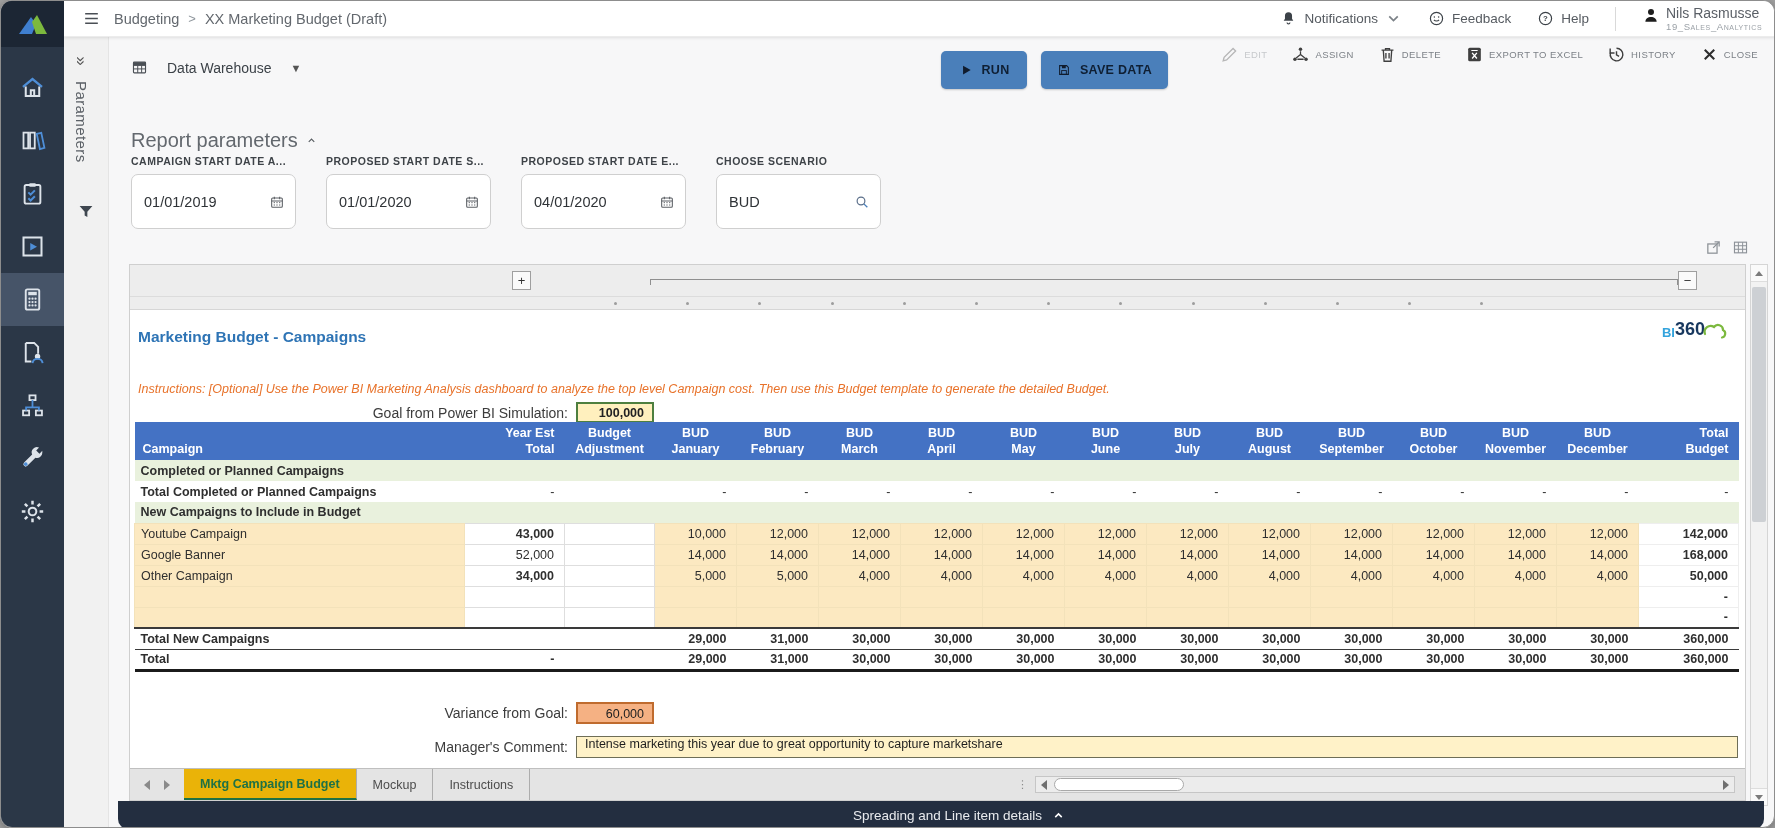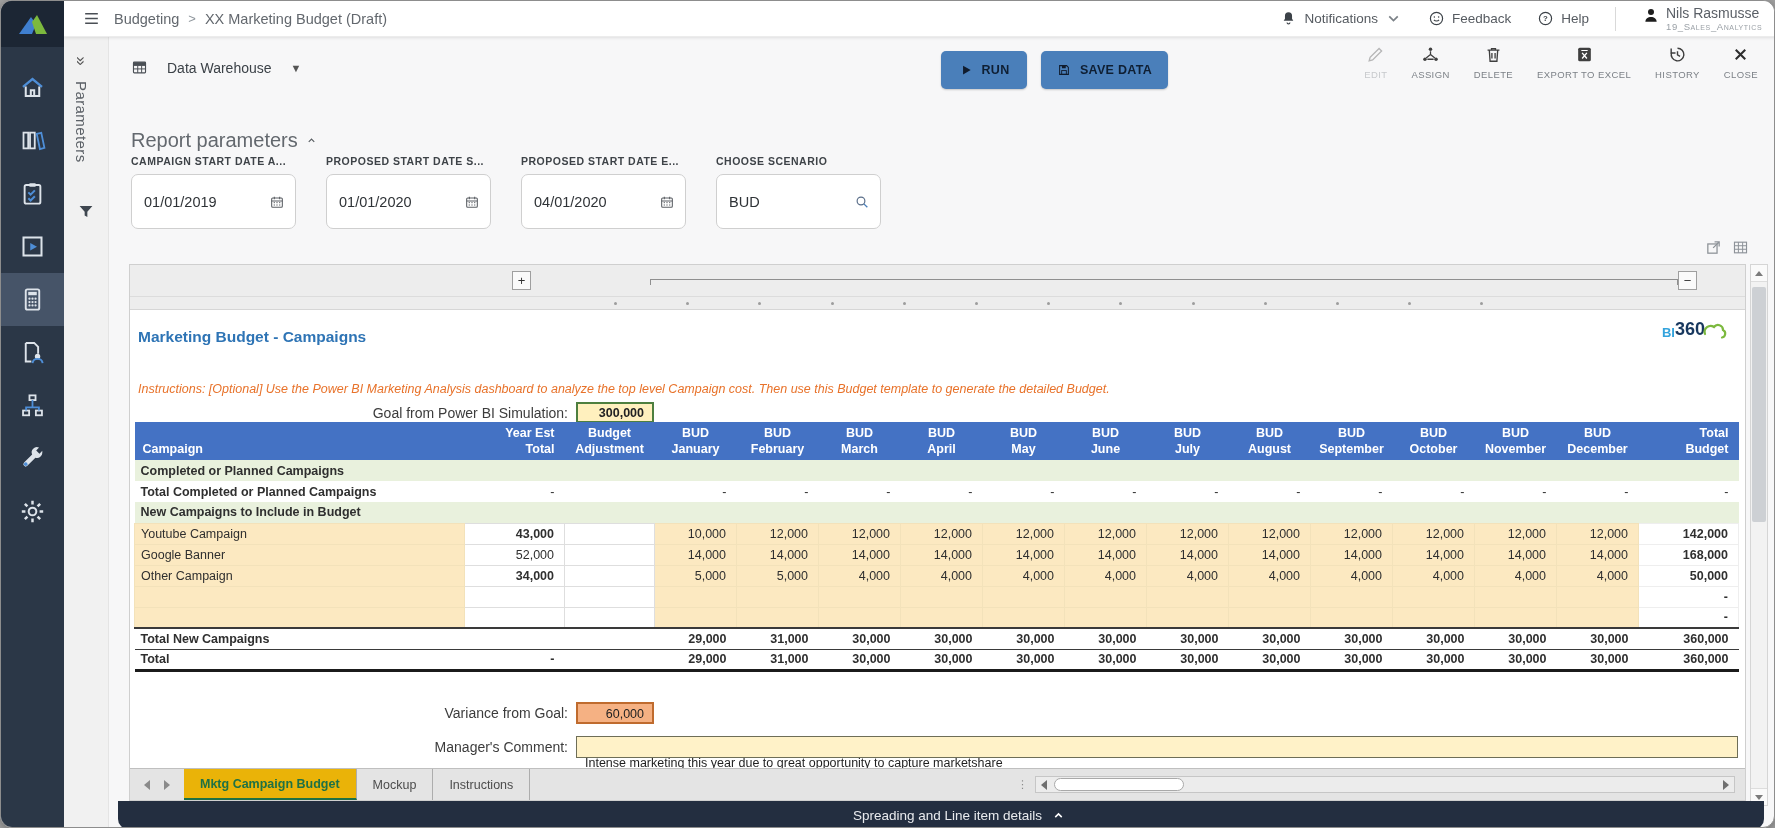--- a/index.html
+++ b/index.html
@@ -34,21 +34,21 @@
   .pstrip .funnel{position:absolute;top:166px;left:13px;cursor:pointer;}
 
   
   .content{position:absolute;left:108px;top:36px;width:1667px;height:792px;}
 
   .toolbar{position:absolute;left:0;top:0;width:100%;height:66px;}
   .dw{position:absolute;left:22px;top:22px;display:flex;align-items:center;gap:19px;font-size:14px;color:#3c4248;cursor:pointer;}
   .dw svg{width:17px;height:17px;}
   .dw .chev{font-size:11px;color:#555;}
   .actions{position:absolute;right:6px;top:8px;display:flex;align-items:flex-start;gap:0;}
-  .action{display:flex;flex-direction:column;align-items:center;gap:5px;padding:0 12px;cursor:pointer;}
+  .action{display:flex;flex-direction:row;align-items:center;gap:5px;padding:0 12px;cursor:pointer;}
   .action svg{width:19px;height:19px;}
   .action .alabel{font-size:9.5px;color:#7c8187;letter-spacing:.4px;white-space:nowrap;}
   .action.disabled{cursor:default;}
   .action.disabled svg{opacity:.35;}
   .action.disabled .alabel{color:#c7c9cc;}
 
   .rp-title{position:absolute;left:22px;top:92px;font-size:20px;color:#63686e;display:flex;align-items:center;gap:8px;cursor:pointer;}
 
   .fields{position:absolute;left:0;top:118px;width:100%;height:62px;}
   .field{position:absolute;width:165px;}
@@ -78,21 +78,21 @@
   .bi360 .bi{font-size:13px;font-weight:bold;color:#33a3dc;}
   .bi360 .n360{font-size:18px;font-weight:bold;color:#17375e;}
   .bi360 svg{width:30px;height:22px;margin-left:-6px;}
   .instructions{position:absolute;left:8px;top:72px;font-size:12.5px;font-style:italic;color:#e8722a;white-space:nowrap;}
   .goal-row{position:absolute;left:0;top:92px;height:20px;width:100%;}
   .goal-label,.var-label,.cmt-label{position:absolute;left:0;width:438px;text-align:right;font-size:14px;color:#3c3c3c;top:3px;}
   .goal-cell{position:absolute;left:446px;top:0;width:78px;height:21px;background:#fff0be;border:2px solid #4e7f3f;font-size:12.5px;font-weight:bold;color:#222;text-align:right;padding:2px 8px 0 0;}
   .var-row{position:absolute;left:0;top:392px;height:22px;width:100%;}
   .var-cell{position:absolute;left:446px;top:0;width:78px;height:22px;background:#f5b183;border:2px solid #bf6b2e;font-size:12.5px;color:#222;text-align:right;padding:3px 8px 0 0;}
   .cmt-row{position:absolute;left:0;top:426px;height:22px;width:100%;}
-  .cmt-cell{position:absolute;left:446px;top:0;width:1162px;height:22px;background:#fff2c8;border:1.5px solid #6e6e57;font-size:12.5px;color:#1f1f1f;padding:19px 8px 0 8px;cursor:text;}
+  .cmt-cell{position:absolute;left:446px;top:0;width:1162px;height:22px;background:#fff2c8;border:1.5px solid #6e6e57;font-size:12.5px;color:#1f1f1f;padding:0 8px 0 8px;cursor:text;}
 
   table.grid{position:absolute;left:4px;top:112px;border-collapse:collapse;table-layout:fixed;width:1604px;}
   .grid th,.grid td{font-size:12.5px;overflow:hidden;white-space:nowrap;}
   .grid thead th{background:#4472c4;color:#fff;font-weight:bold;height:38px;vertical-align:bottom;padding:2px 6px 3px 6px;}
   .grid thead th .l1,.grid thead th .l2{line-height:16px;text-align:center;}
   .grid thead th.h-camp .l2{text-align:left;padding-left:2px;}
   .grid thead th.h-num .l1,.grid thead th.h-num .l2{text-align:right;padding-right:4px;}
   .grid tbody td{height:21px;padding:0 10px 0 4px;color:#2f2f2f;}
   .grid td.lbl{padding-left:6px;}
   .grid td.num,.grid td.m,.grid td.tot,.grid td.adj{text-align:right;}
@@ -446,21 +446,21 @@
           <span class="bi">BI</span>
             <span class="n360">360</span>
           <svg viewBox="0 0 30 22">
               <path d="M6 16a6 6 0 0 1 9-7 5 5 0 0 1 9 3 4 4 0 0 1-1 7.5" stroke="#7cb93e" stroke-width="2.2" fill="none" stroke-linecap="round"></path>
             </svg>
         </div>
         <div class="instructions">Instructions: [Optional] Use the Power BI Marketing Analysis dashboard to analyze the top level Campaign cost. Then use this Budget template to generate the detailed Budget.</div>
 
         <div class="goal-row">
           <div class="goal-label">Goal from Power BI Simulation:</div>
-          <div class="goal-cell">300,000</div>
+          <div class="goal-cell">100,000</div>
         </div>
 
         <table class="grid" id="budget-grid">
             <colgroup>
               <col style="width: 330px;">
               <col style="width: 100px;">
               <col style="width: 90px;">
               <col style="width: 82px;">
               <col style="width: 82px;">
               <col style="width: 82px;">

